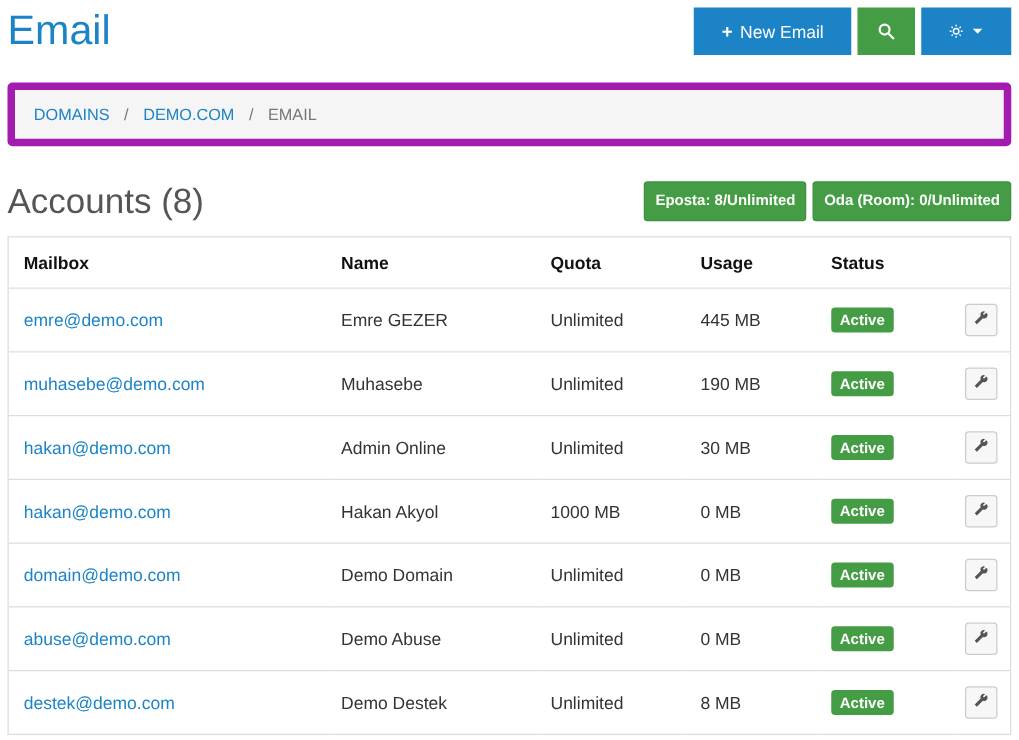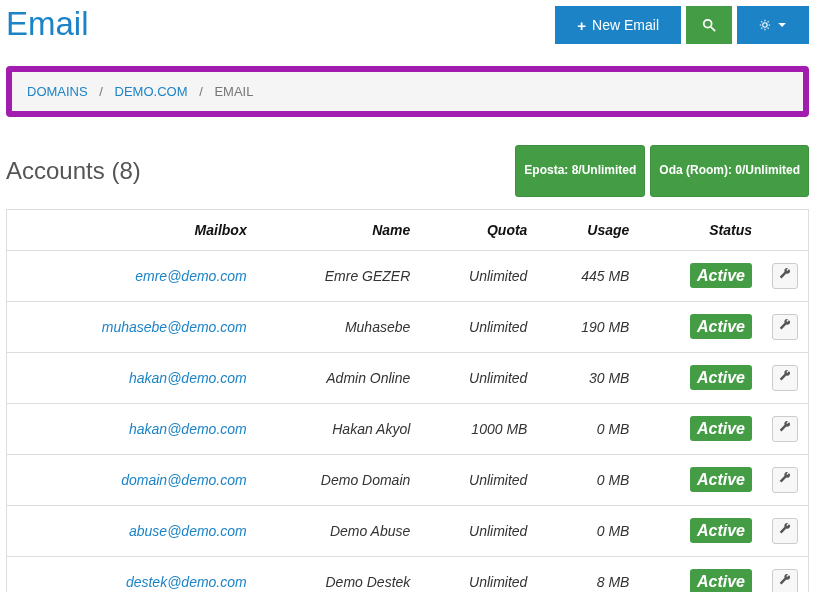--- a/index.html
+++ b/index.html
@@ -56,60 +56,59 @@
   .breadcrumb-link { color: #1c84c6; cursor: pointer; }
   .breadcrumb-sep { color: #777; margin: 0 8px; }
   .breadcrumb-current { color: #777; }
   .section-header {
     display: flex;
     align-items: center;
     justify-content: space-between;
     margin-bottom: 12px;
   }
   .section-title {
-    font-size: 24px;
+    font-size: 28px;
     font-weight: 400;
     color: #555;
     margin: 0;
   }
   .badge-row { display: flex; gap: 5px; }
   .badge-green {
     background: #449d44;
     border: 1px solid #3e8f3e;
     color: #fff;
     font-size: 12px;
     font-weight: bold;
-    padding: 17px 8px;
+    padding: 7px 8px;
     border-radius: 3px;
     line-height: 1.3;
   }
   table.grid {
     width: 100%;
     border-collapse: collapse;
     border: 1px solid #ddd;
   }
   table.grid th, table.grid td {
     padding: 12px 10px;
     border-top: 1px solid #ddd;
-    text-align: right;
+    text-align: left;
     font-size: 14px;
-    font-style: italic;
   }
   table.grid th {
     font-weight: bold;
     color: #111;
     border-top: none;
   }
   table.grid th:first-child, table.grid td:first-child { padding-left: 12px; }
   .link { color: #1c84c6; cursor: pointer; }
   .status-label {
     display: inline-block;
     background: #449d44;
     color: #fff;
-    font-size: 16px;
+    font-size: 12px;
     font-weight: bold;
     padding: 3px 7px;
     border-radius: 3px;
     line-height: 1.2;
   }
   .tool-btn {
     width: 26px; height: 26px;
     background: #f7f7f7;
     border: 1px solid #ccc;
     border-radius: 3px;

